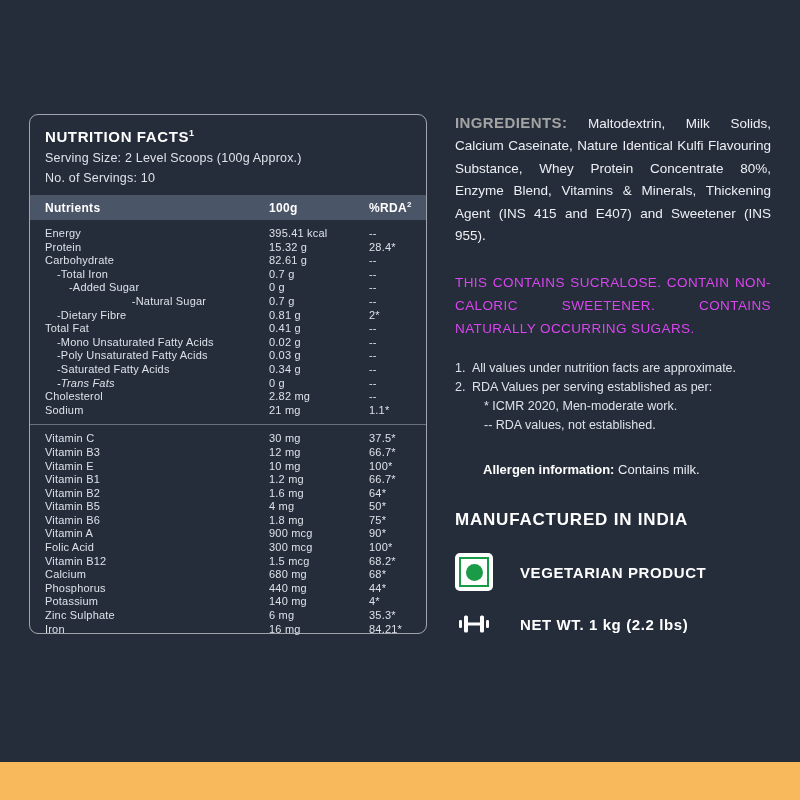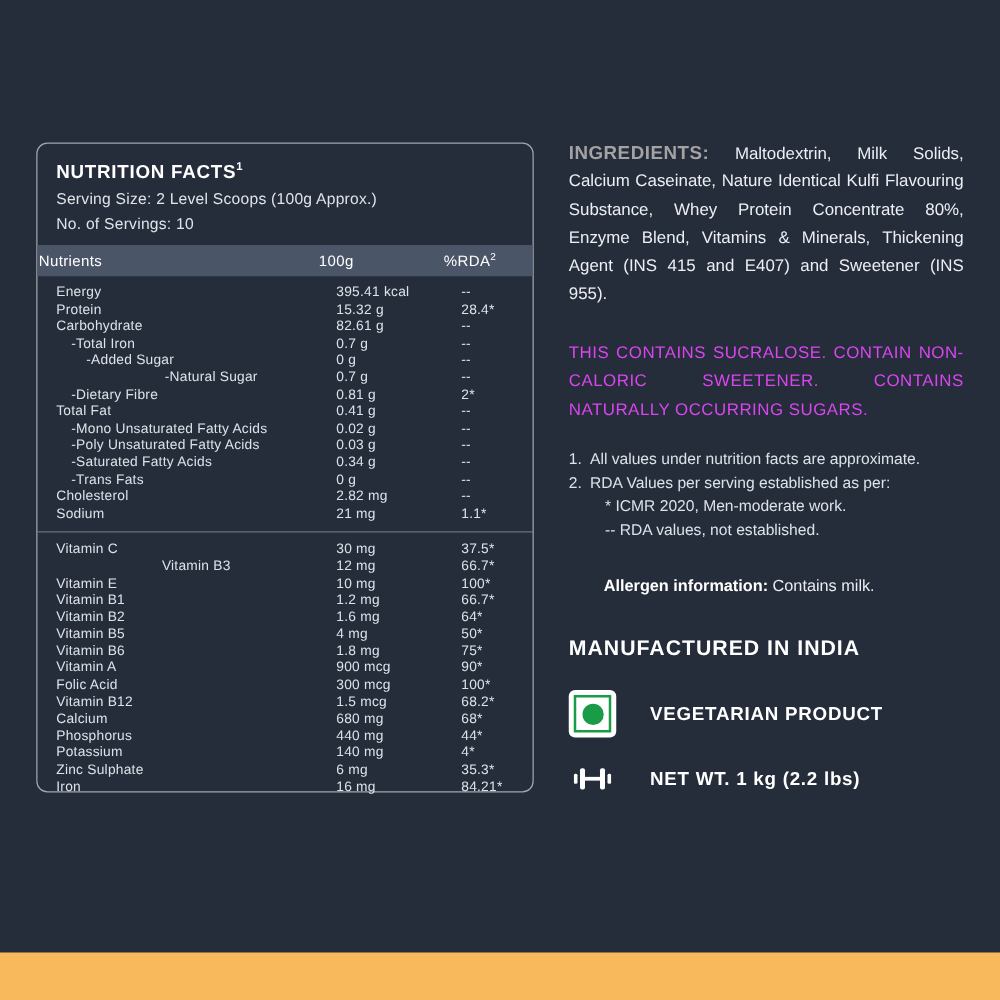--- a/index.html
+++ b/index.html
@@ -20,22 +20,22 @@
     margin:13px 15px 0 15px;
     font-size:15px;font-weight:bold;color:#ffffff;letter-spacing:0.6px;
   }
   .card h1 sup{font-size:9px;font-weight:bold;}
   .card .sub-line{
     margin:6px 15px 0 15px;font-size:12.5px;color:#dfe3ea;letter-spacing:0.2px;
   }
   .thead{
     margin-top:10px;height:25px;background:#4b5568;
     display:grid;grid-template-columns:224px 100px 1fr;
-    align-items:center;padding-left:1px;
-    font-size:12px;font-weight:normal;color:#ffffff;letter-spacing:0.3px;
+    align-items:center;padding-left:15px;
+    font-size:12px;font-weight:bold;color:#ffffff;letter-spacing:0.3px;
   }
   .thead sup{font-size:8px;}
   .rows{margin-top:7px;}
   .row{
     display:grid;grid-template-columns:224px 100px 1fr;
     padding-left:15px;height:13.6px;line-height:13.6px;
     font-size:11px;color:#dde2e9;letter-spacing:0.2px;
   }
   .divider{border-top:1px solid rgba(160,168,180,0.55);margin:7px 0 6px 0;}
   
@@ -143,21 +143,21 @@
           <span class="c-label" style="padding-left: 12px;">-Poly Unsaturated Fatty Acids</span>
           <span class="c-val">0.03 g</span>
           <span class="c-rda">--</span>
         </div>
         <div class="row">
           <span class="c-label" style="padding-left: 12px;">-Saturated Fatty Acids</span>
           <span class="c-val">0.34 g</span>
           <span class="c-rda">--</span>
         </div>
         <div class="row">
-          <span class="c-label" style="padding-left: 12px;">-Trans Fats</span>
+          <span class="c-label" style="padding-left: 12px; font-style: italic;">-Trans Fats</span>
           <span class="c-val">0 g</span>
           <span class="c-rda">--</span>
         </div>
         <div class="row">
           <span class="c-label" style="padding-left: 0px;">Cholesterol</span>
           <span class="c-val">2.82 mg</span>
           <span class="c-rda">--</span>
         </div>
         <div class="row">
           <span class="c-label" style="padding-left: 0px;">Sodium</span>
@@ -166,21 +166,21 @@
         </div>
       </div>
     <div class="divider"></div>
     <div class="rows" id="vitamin-rows">
         <div class="row">
           <span class="c-label" style="padding-left: 0px;">Vitamin C</span>
           <span class="c-val">30 mg</span>
           <span class="c-rda">37.5*</span>
         </div>
         <div class="row">
-          <span class="c-label" style="padding-left: 0px; text-align: center;">Vitamin B3</span>
+          <span class="c-label" style="padding-left: 0px;">Vitamin B3</span>
           <span class="c-val">12 mg</span>
           <span class="c-rda">66.7*</span>
         </div>
         <div class="row">
           <span class="c-label" style="padding-left: 0px;">Vitamin E</span>
           <span class="c-val">10 mg</span>
           <span class="c-rda">100*</span>
         </div>
         <div class="row">
           <span class="c-label" style="padding-left: 0px;">Vitamin B1</span>

